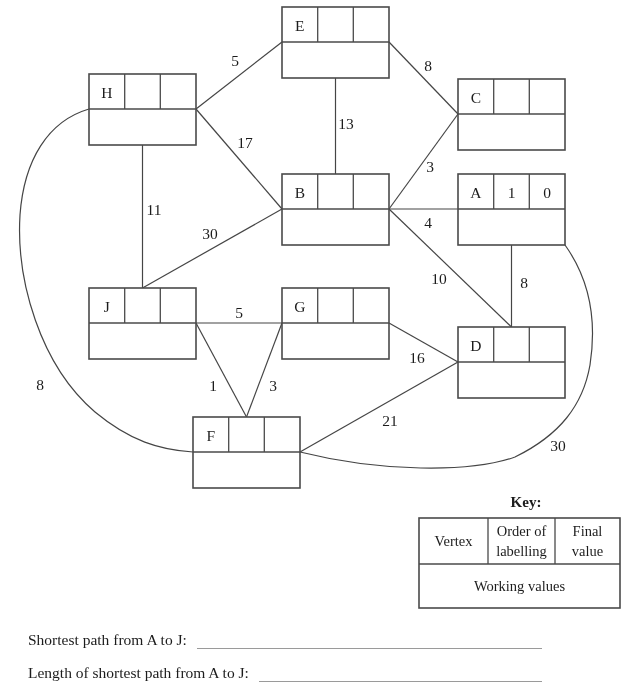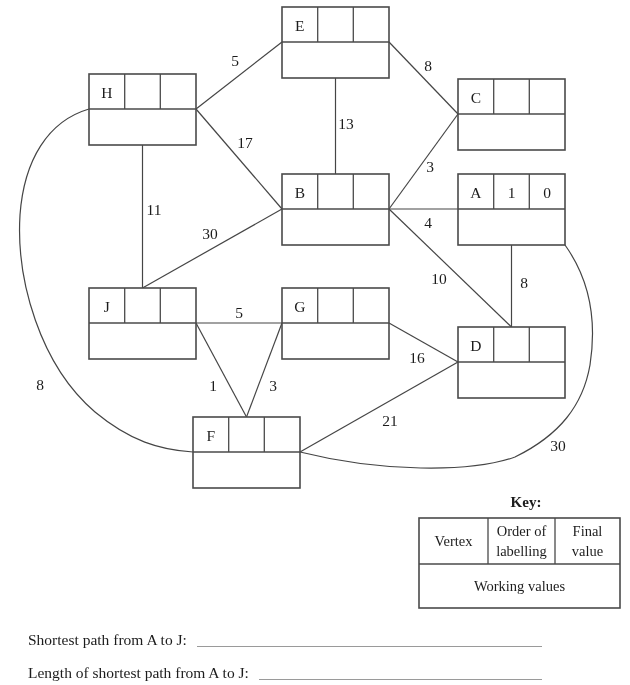--- a/index.html
+++ b/index.html
@@ -19,21 +19,21 @@
   .ktitle {
     font-family:"Liberation Serif", serif; font-size:15px; font-weight:bold;
     text-anchor:middle; dominant-baseline:central;
   }
   .ktext {
     font-family:"Liberation Serif", serif; font-size:14.5px;
     text-anchor:middle; dominant-baseline:central;
   }
   .footer-row {
     position:absolute; left:28px; right:88px; height:20px;
-    display:flex; align-items:flex-start;
+    display:flex; align-items:flex-end;
     font-size:15.5px; line-height:20px;
   }
   .footer-row.row1 { top:630px; }
   .footer-row.row2 { top:663px; }
   .prompt { white-space:nowrap; }
   .blank  { flex:1; margin-left:10px; position:relative; height:18px; }
   .blank::after {
     content:""; position:absolute; left:0; right:0; bottom:1px;
     border-bottom:1.4px solid #9a9a9a;
   }

